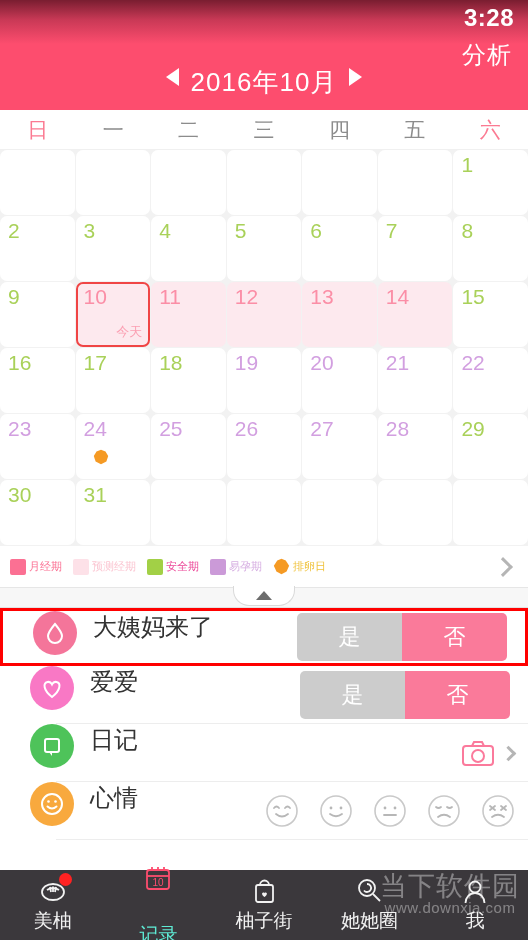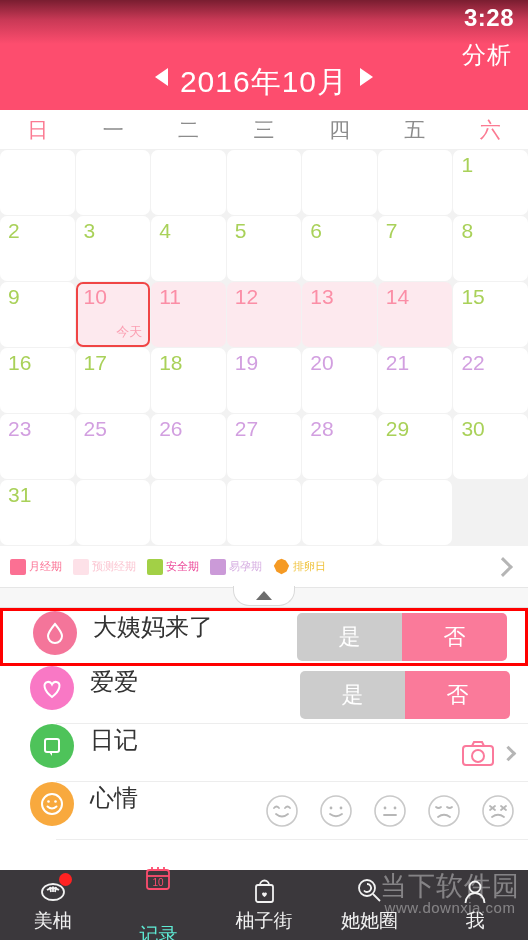--- a/index.html
+++ b/index.html
@@ -29,21 +29,21 @@
     position:absolute; left:0; right:0; top:44px; height:66px;
     display:flex; align-items:center; justify-content:center;
   }
   .month-nav { display:flex; align-items:center; gap:12px; }
   .arrow-l, .arrow-r {
     width:0; height:0; display:block;
     border-top:9px solid transparent; border-bottom:9px solid transparent;
   }
   .arrow-l { border-right:13px solid #ffffff; }
   .arrow-r { border-left:13px solid #ffffff; }
-  .month-title { color:#fff; font-size:30px; letter-spacing:1px; white-space:nowrap;margin-top:10px; }
+  .month-title { color:#fff; font-size:26px; letter-spacing:1px; white-space:nowrap;margin-top:10px; }
   .analyze {
     position:absolute; right:16px; top:50%; transform:translateY(-50%);
     color:#ffffff; font-size:24px; letter-spacing:1px;
   }
 
   
   .weekdays {
     display:flex; height:40px; align-items:center;
     background:#ffffff; border-bottom:1px solid #f0f0f0;
   }
@@ -283,20 +283,26 @@
       <div class="cell fertile">
         <span class="num">21</span>
       </div>
       <div class="cell fertile">
         <span class="num">22</span>
       </div>
       <div class="cell fertile">
         <span class="num">23</span>
       </div>
       <div class="cell fertile">
+        <span class="num">24</span>
+        <svg class="ovul-flower" viewBox="0 0 20 20">
+          <polygon points="10,2 15,4 18,9 16,15 10,18 4,15 2,9 5,4" fill="#f59a24"></polygon>
+        </svg>
+      </div>
+      <div class="cell fertile">
         <span class="num">25</span>
       </div>
       <div class="cell fertile">
         <span class="num">26</span>
       </div>
       <div class="cell fertile">
         <span class="num">27</span>
       </div>
       <div class="cell fertile">
         <span class="num">28</span>

